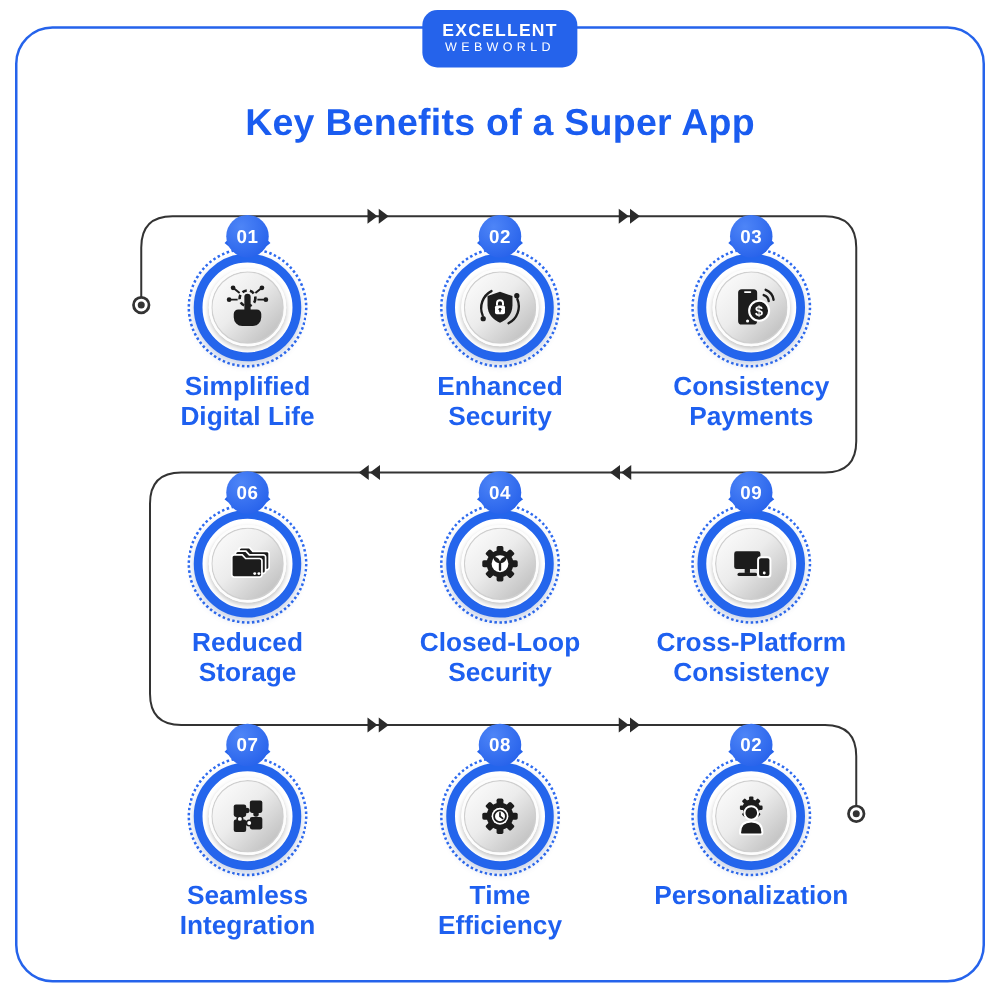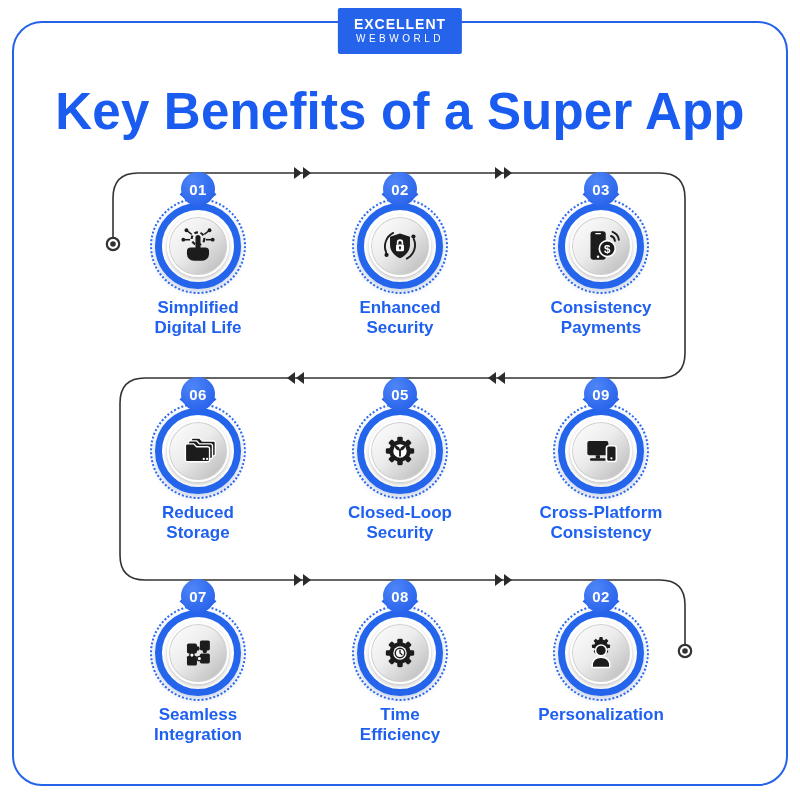--- a/index.html
+++ b/index.html
@@ -7,28 +7,28 @@
     width:800px;height:800px;background:#ffffff;
     font-family:"Liberation Sans","DejaVu Sans",sans-serif;
     position:relative;overflow:hidden;
   }
   .frame{
     position:absolute;left:12px;right:12px;top:21px;bottom:14px;
     border:2px solid #2563eb;border-radius:30px;pointer-events:none;
   }
   .logo{
     position:absolute;top:8px;left:50%;transform:translateX(-50%);
-    background:#2563eb;color:#fff;border-radius:2px;
+    background:#2563eb;color:#fff;border-radius:12px;
     padding:9px 16px 8px;text-align:center;z-index:5;min-width:82px;
   }
   .logo .l1{font-size:14px;font-weight:bold;letter-spacing:1px;line-height:1.1;}
   .logo .l2{font-size:10px;font-weight:normal;letter-spacing:3.5px;line-height:1.4;}
   .title{
     position:absolute;top:82px;left:0;width:100%;text-align:center;
-    font-size:51px;font-weight:800;color:#1a5cf0;letter-spacing:0.2px;z-index:2;
+    font-size:30px;font-weight:800;color:#1a5cf0;letter-spacing:0.2px;z-index:2;
   }
   svg.connectors{position:absolute;left:0;top:0;z-index:1;}
   .item{
     position:absolute;width:170px;z-index:2;text-align:center;
   }
   .badge{
     position:absolute;top:16px;left:50%;transform:translateX(-50%);
     width:34px;height:34px;border-radius:50%;
     background:radial-gradient(circle at 35% 28%,#4e85f7,#1e5ae8);
     color:#fff;font-size:15px;font-weight:bold;letter-spacing:0.5px;
@@ -55,21 +55,21 @@
   .inner-circle{
     position:absolute;inset:17px;border-radius:50%;
     background:linear-gradient(135deg,#ffffff 0%,#ececec 45%,#b5b5b5 100%);
     border:2px solid #fdfdfd;
     box-shadow:inset 0 0 0 1px #cfcfcf,0 2px 4px rgba(0,0,0,0.25);
     display:flex;align-items:center;justify-content:center;
   }
   .inner-circle svg{width:42px;height:42px;}
   .label{
     position:absolute;top:142px;left:50%;transform:translateX(-50%);
-    width:190px;color:#1e60f0;font-size:17px;font-weight:bold;
+    width:190px;color:#1e60f0;font-size:21px;font-weight:bold;
     line-height:1.16;white-space:pre-line;
   }
   .ic{fill:#1c1c1c;}
   .ics{fill:none;stroke:#1c1c1c;stroke-width:1.8;stroke-linecap:round;}
 </style>
 </head>
 <body>
 
 <div class="frame"></div>
 
@@ -206,21 +206,21 @@
         </g>
       </svg>
     </div>
   </div>
   <div class="label">Reduced
 Storage</div>
 </div>
 
 <div class="item" style="left:315px;top:361px">
   <div class="badge-arc"></div>
-  <div class="badge">05</div>
+  <div class="badge">04</div>
   <div class="circle">
     <div class="dotted-ring"></div>
     <div class="solid-ring"></div>
     <div class="inner-circle">
       <svg viewBox="0 0 40 40">
         <g class="ic">
           <rect x="17.4" y="6.5" width="5.2" height="27" rx="1.3"></rect>
           <rect x="17.4" y="6.5" width="5.2" height="27" rx="1.3" transform="rotate(45 20 20)"></rect>
           <rect x="17.4" y="6.5" width="5.2" height="27" rx="1.3" transform="rotate(90 20 20)"></rect>
           <rect x="17.4" y="6.5" width="5.2" height="27" rx="1.3" transform="rotate(135 20 20)"></rect>

